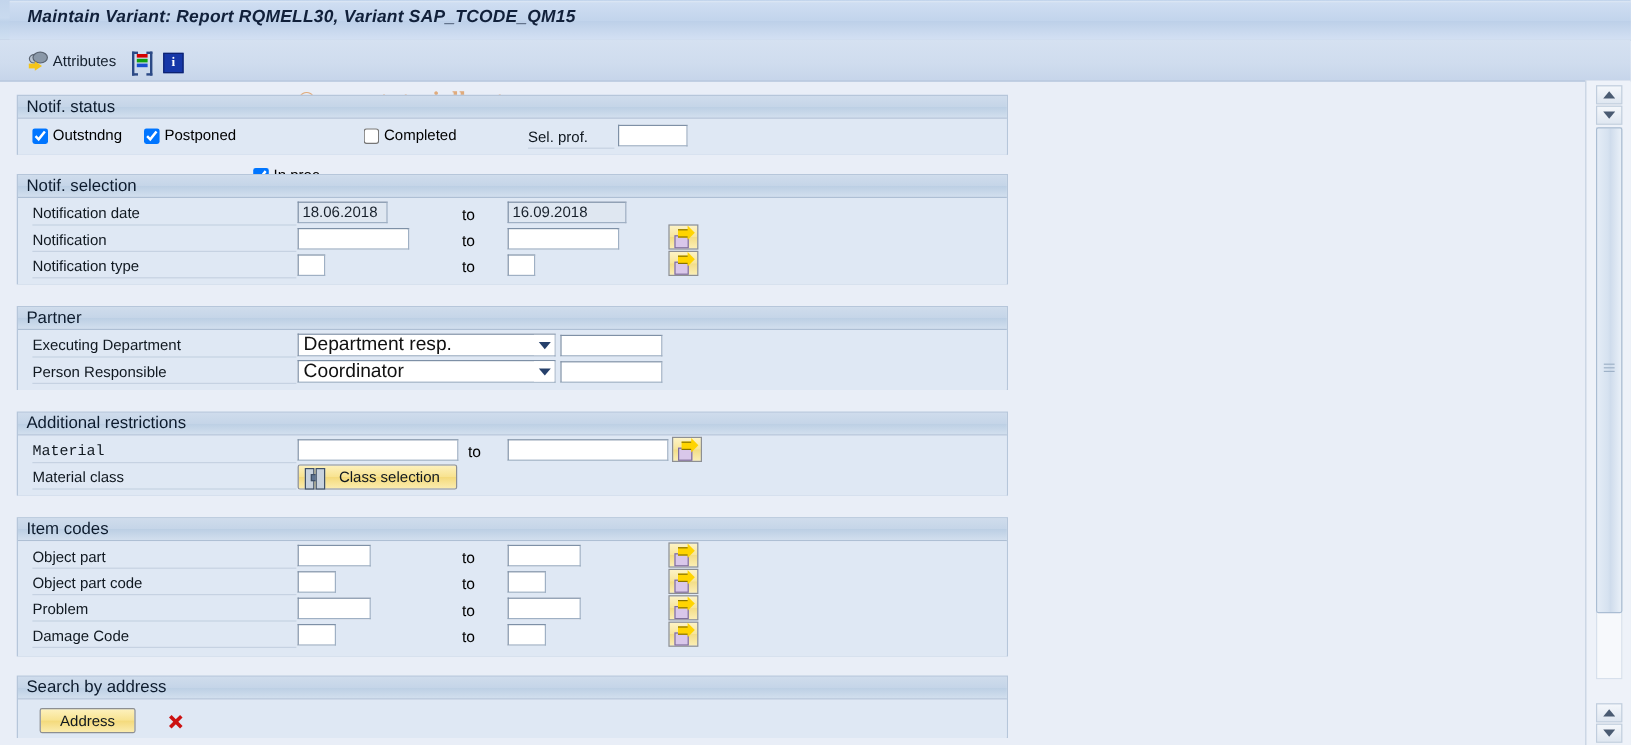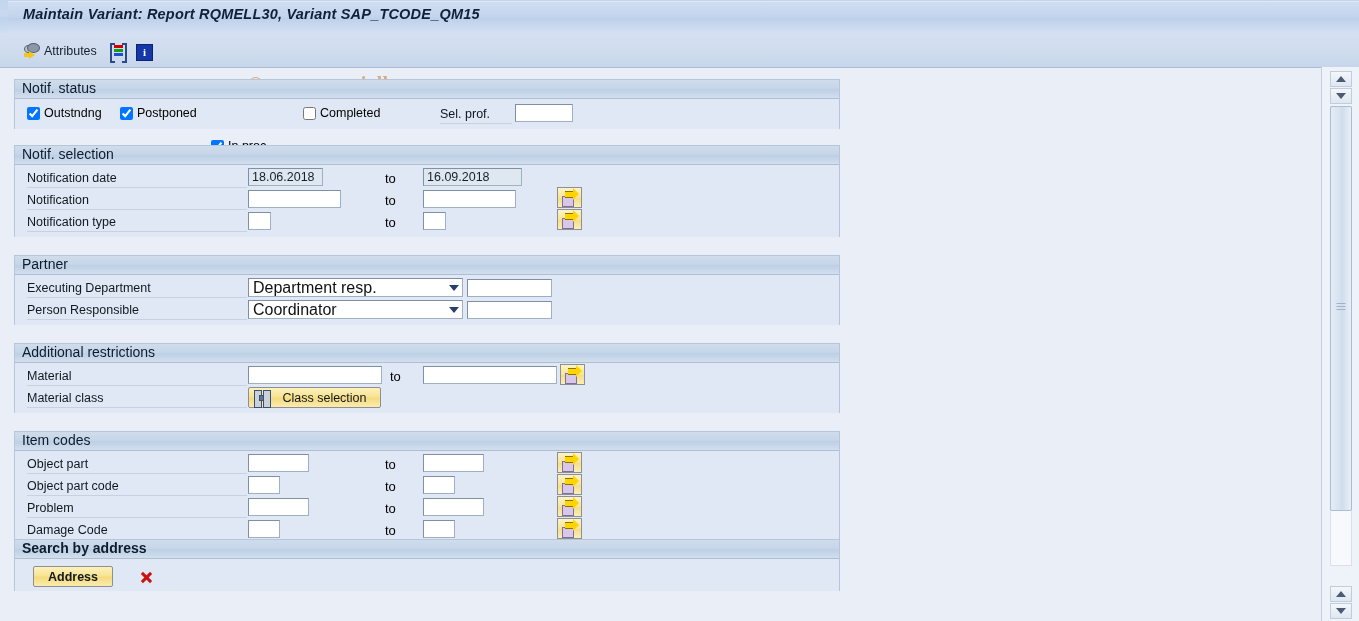--- a/index.html
+++ b/index.html
@@ -310,21 +310,21 @@
           <span class="dd-arrow"></span>
         </div>
         <input class="tx" style="left: 452px; top: 26px; width: 85px;" value="">
       </div>
     </div>
 
     <div class="section" style="top:276px;height:70px;">
       <div class="sec-head">Additional restrictions</div>
       <div class="sec-body" style="height:50px;">
 
-        <span class="fld-label" style="left:12px;top:6px;">Material</span>
+        <span class="fld-label" style="left:12px;top:6px;font-family:Liberation Mono, monospace;">Material</span>
         <div class="rowline" style="left:12px;top:22px;width:220px;"></div>
         <input class="tx" style="left: 233px; top: 3px; width: 134px;" value="">
         <span class="to-lab" style="left:375px;top:6px;">to</span>
         <input class="tx" style="left: 408px; top: 3px; width: 134px;" value="">
         <div class="msbtn" style="left:545px;top:1px;">
           <span class="sheet"></span>
             <span class="ar"></span>
             <span class="arh"></span>
         </div>
 
@@ -384,21 +384,21 @@
         <span class="to-lab" style="left:370px;top:72px;">to</span>
         <input class="tx" style="left: 408px; top: 69px; width: 32px;" value="">
         <div class="msbtn" style="left:542px;top:67px;">
           <span class="sheet"></span>
             <span class="ar"></span>
             <span class="arh"></span>
         </div>
       </div>
     </div>
 
-    <div class="section" style="top:472px;height:52px;font-weight:bold;">
+    <div class="section" style="top:496px;height:52px;">
       <div class="sec-head">Search by address</div>
       <div class="sec-body" style="height:32px;">
         <div class="pbtn" style="left:18px;top:7px;width:80px;">
           <span class="txt">Address</span>
         </div>
         <span class="ico-x" style="left:124px;top:11px;">
           <span class="a"></span>
             <span class="b"></span>
         </span>
       </div>

